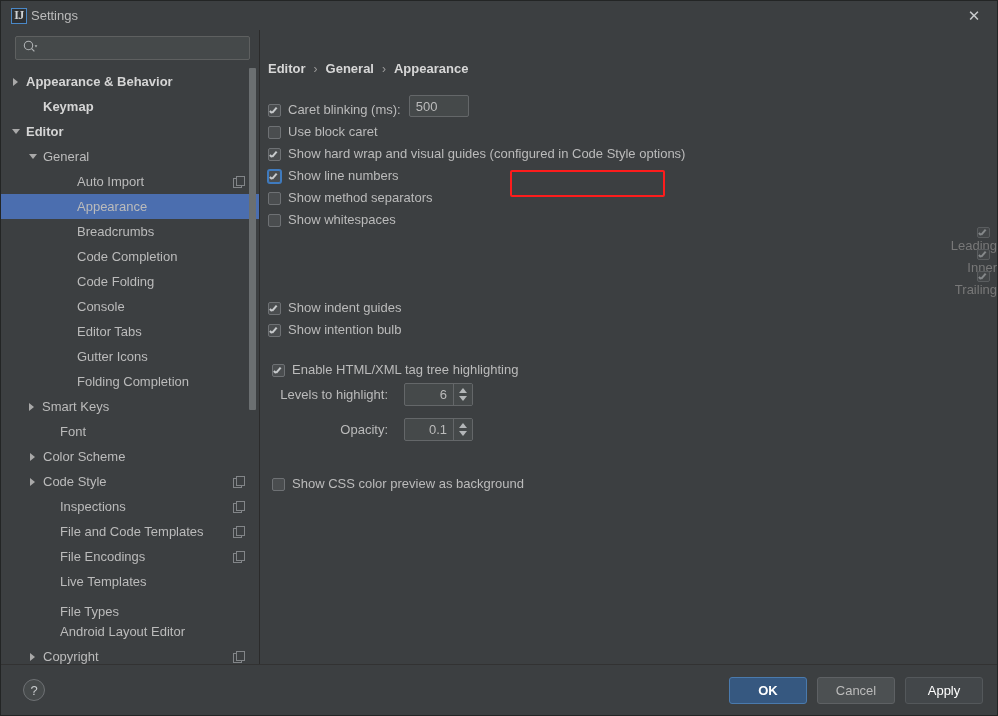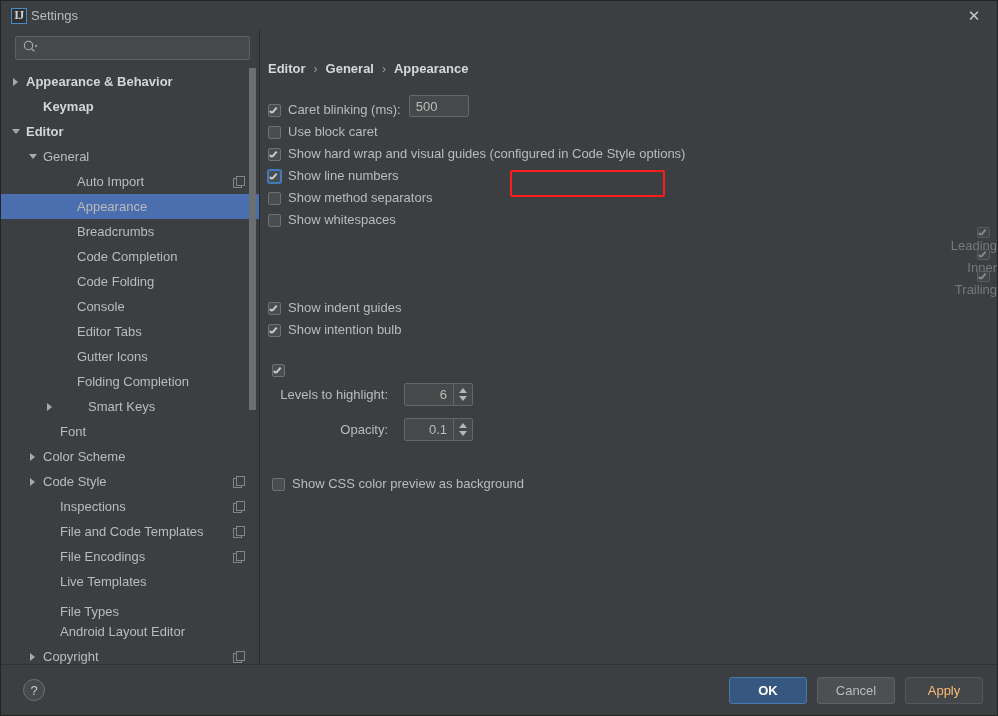--- a/index.html
+++ b/index.html
@@ -233,21 +233,21 @@
     font-size: 13px;
     font-family: "Liberation Sans", sans-serif;
     display: flex; align-items: center; justify-content: center;
     border: 1px solid #5e6164;
     background: #4c5052;
     color: #bbbbbb;
   }
   .dlg-btn.primary {
     background: #365880; border-color: #4a7aad; color: #ffffff; font-weight: bold;
   }
-  .dlg-btn.disabled { color: #fdba74; background: #43474a; border-color: #54585b; }
+  .dlg-btn.disabled { color: #ffffff; background: #43474a; border-color: #54585b; }
   .gap-block { height: 14px; }
 </style>
 </head>
 <body>
 
 <div id="window">
 
   <div id="titlebar">
     <div id="ij-logo">IJ</div>
     <div id="title-text">Settings</div>
@@ -322,21 +322,21 @@
             <span class="t-label" style="padding-left: 4px;">Editor Tabs</span>
           </div>
           <div class="tree-row" style="padding-left: 59px;">
             <span class="tw"></span>
             <span class="t-label" style="padding-left: 4px;">Gutter Icons</span>
           </div>
           <div class="tree-row" style="padding-left: 59px;">
             <span class="tw"></span>
             <span class="t-label" style="padding-left: 4px;">Folding Completion</span>
           </div>
-          <div class="tree-row" style="padding-left: 42px; gap: 28px;">
+          <div class="tree-row" style="padding-left: 24px;">
             <span class="tw">
               <span class="tri-r"></span>
             </span>
             <span class="t-label" style="padding-left: 4px;">Smart Keys</span>
           </div>
           <div class="tree-row" style="padding-left: 42px;">
             <span class="tw"></span>
             <span class="t-label" style="padding-left: 4px;">Font</span>
           </div>
           <div class="tree-row" style="padding-left: 25px;">
@@ -466,20 +466,21 @@
             <span>Show intention bulb</span>
           </div>
         </div>
 
       <div class="gap-block"></div>
 
       <div class="opt-row" style="height:26px; margin-left:4px;">
         <span class="cb">
             <span class="chk"></span>
           </span>
+        <span>Enable HTML/XML tag tree highlighting</span>
       </div>
 
       <div class="spinner-row" style="margin-top:4px;">
         <span class="spin-label">Levels to highlight:</span>
         <span class="spinner">
           <input class="spin-val" type="text" value="6" style="">
           <span class="spin-btns">
             <span class="spin-up"></span>
             <span class="spin-dn"></span>
           </span>

